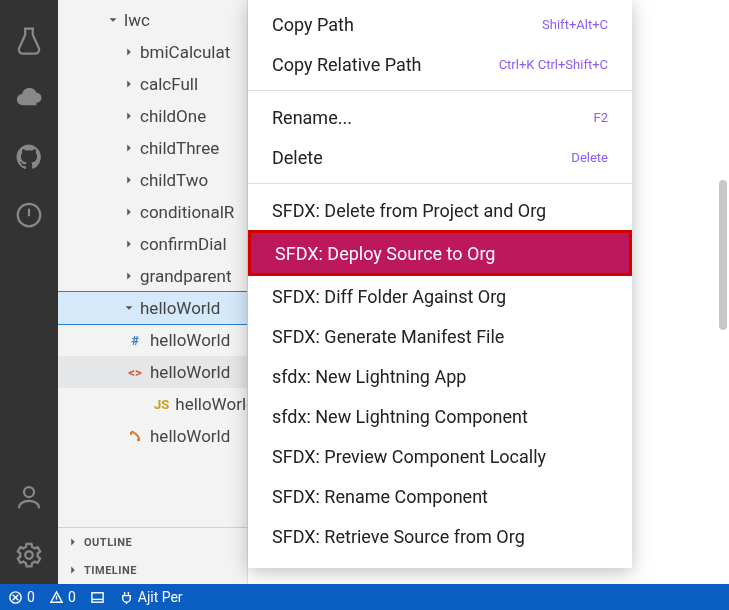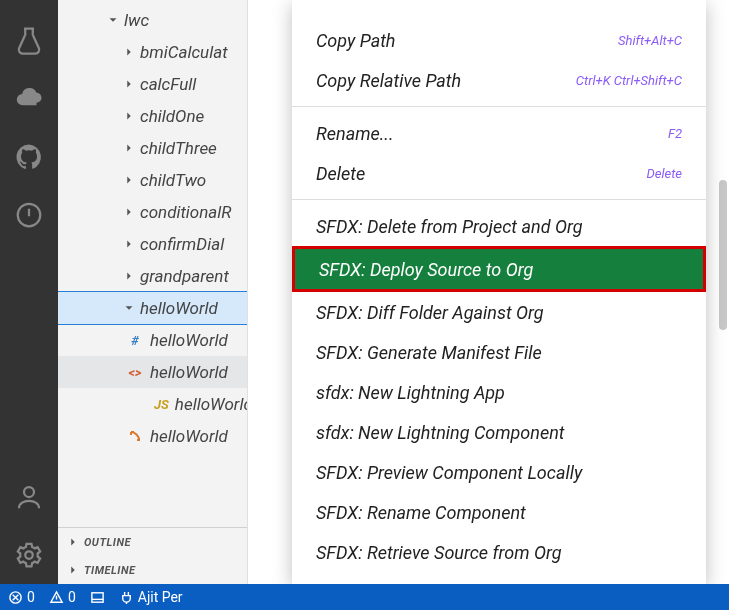--- a/index.html
+++ b/index.html
@@ -7,21 +7,21 @@
       font-family: -apple-system, "Segoe UI", Roboto, sans-serif;
       font-size: 16px;
       background: #fff;
       width: 729px;
       height: 610px;
       overflow: hidden;
       display: flex;
       flex-direction: column;
       color: #333;
     }
-    .main-area { flex: 1; display: flex; overflow: hidden; position: relative; font-style: italic; }
+    .main-area { flex: 1; display: flex; overflow: hidden; position: relative; }
     
     .activity-bar {
       width: 58px;
       background: #333333;
       display: flex;
       flex-direction: column;
       align-items: center;
       padding-top: 12px;
     }
     .activity-bar .spacer { flex: 1; }
@@ -82,35 +82,34 @@
       display:flex;align-items:center;height:28px;
       padding-left:8px;font-size:11px;font-weight:700;
       color:#555;letter-spacing:.5px;cursor:pointer;
     }
     .section-header .chevron{width:14px;height:14px;margin-right:4px;color:#555;}
     
     .context-menu {
       position: absolute;
       left: 248px;
       top: 0;
-      width: 414px;
+      width: 384px;
       background: #fff;
       box-shadow: 0 4px 18px rgba(0,0,0,.25);
-      padding: 20px 0 12px;
+      padding: 4px 0 12px;
       z-index: 5;
       color:#222;
-      margin-left:44px;
     }
     .menu-item {
       display:flex;align-items:center;justify-content:space-between;
       height:40px;padding:0 24px;font-size:18px;cursor:pointer;
     }
     .menu-item .shortcut{color:#8b5cf6;font-size:13px;}
     .menu-item.highlighted{
-      background:#15803d;color:#fff;
+      background:#be185d;color:#fff;
     }
     .highlight-box{
       border:3px solid #d40000;
       position:relative;
     }
     .menu-sep{height:1px;background:#ddd;margin:6px 0;}
     
     .status-bar{
       height:26px;background:#0a5ec2;color:#fff;
       display:flex;align-items:center;font-size:14px;

